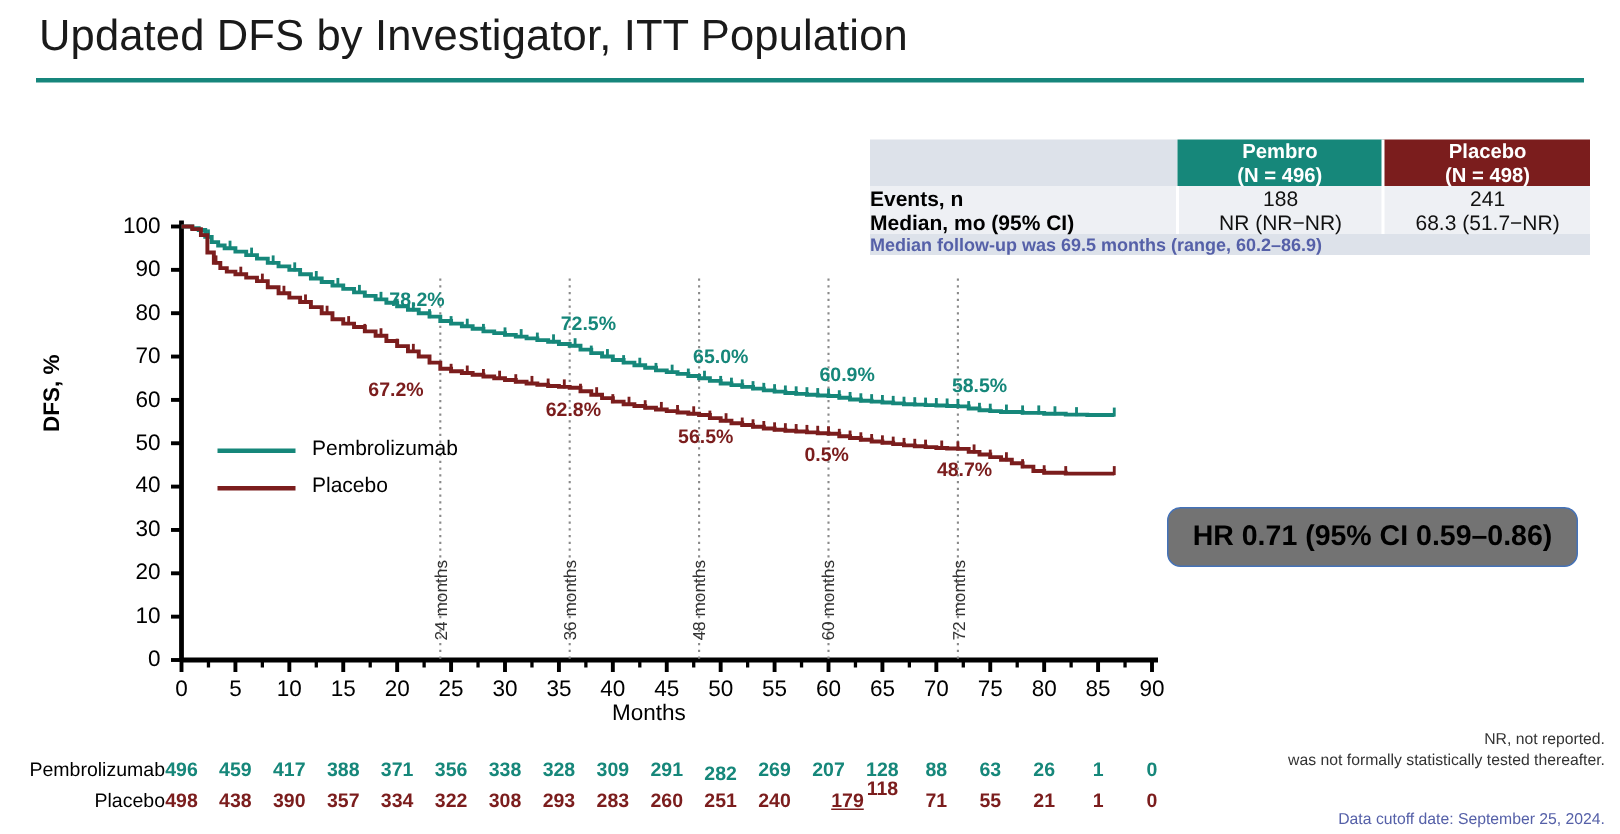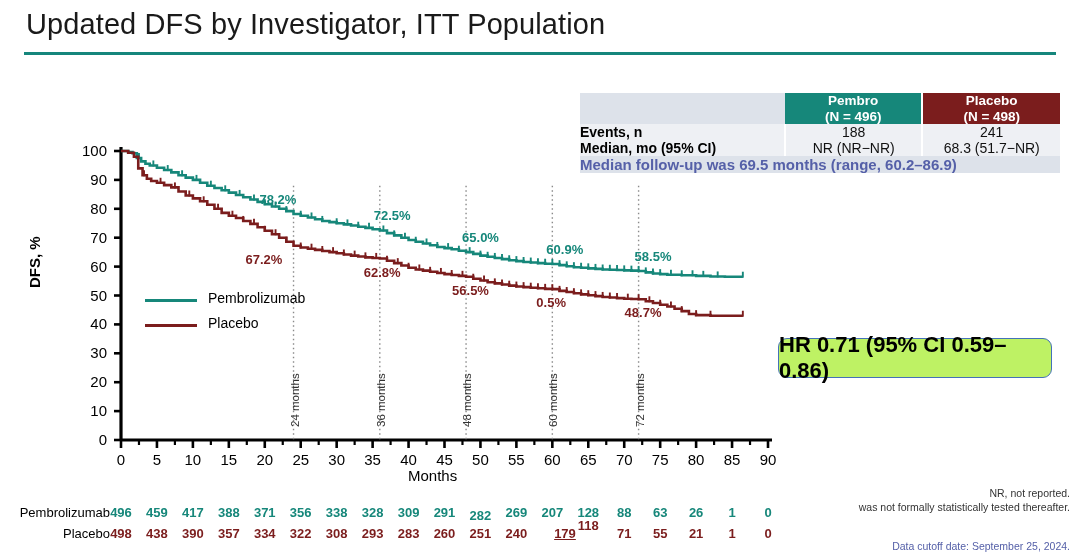--- a/index.html
+++ b/index.html
@@ -33,29 +33,29 @@
   }
   .row-lbl{
     background:#eef0f4;font-weight:bold;text-align:left;padding:1px 0 1px 6px;
     font-size:14px;color:#000;
   }
   .row-val{
     background:#eef0f4;text-align:center;font-size:14px;color:#111;
     border-left:2px solid #fff;padding:1px 0;
   }
   #followup{
-    background:#dde2ea;color:#5560a8;font-weight:bold;font-size:15px;
+    background:#dde2ea;color:#5560a8;font-weight:bold;font-size:12px;
     text-align:left;padding:2px 0 3px 6px;
   }
   
   #hr-box{
     position:absolute;left:778px;top:338px;width:272px;height:38px;
-    border:1.6px solid #4472b8;border-radius:9px;background:#bef264;
+    border:1.6px solid #4472b8;border-radius:9px;background:#737373;
     display:flex;align-items:center;justify-content:center;
-    font-size:22px;font-weight:bold;color:#000;
+    font-size:19px;font-weight:bold;color:#000;
   }
   
   #plot{position:absolute;left:0;top:0;width:1080px;height:556px;}
   
   .ytick{position:absolute;font-size:15px;text-align:right;width:34px;color:#000;}
   .xtick{position:absolute;font-size:15px;text-align:center;width:30px;color:#000;}
   #ylabel{
     position:absolute;left:26px;top:288px;font-size:15px;font-weight:bold;
     transform:rotate(-90deg);transform-origin:left top;white-space:nowrap;
   }

